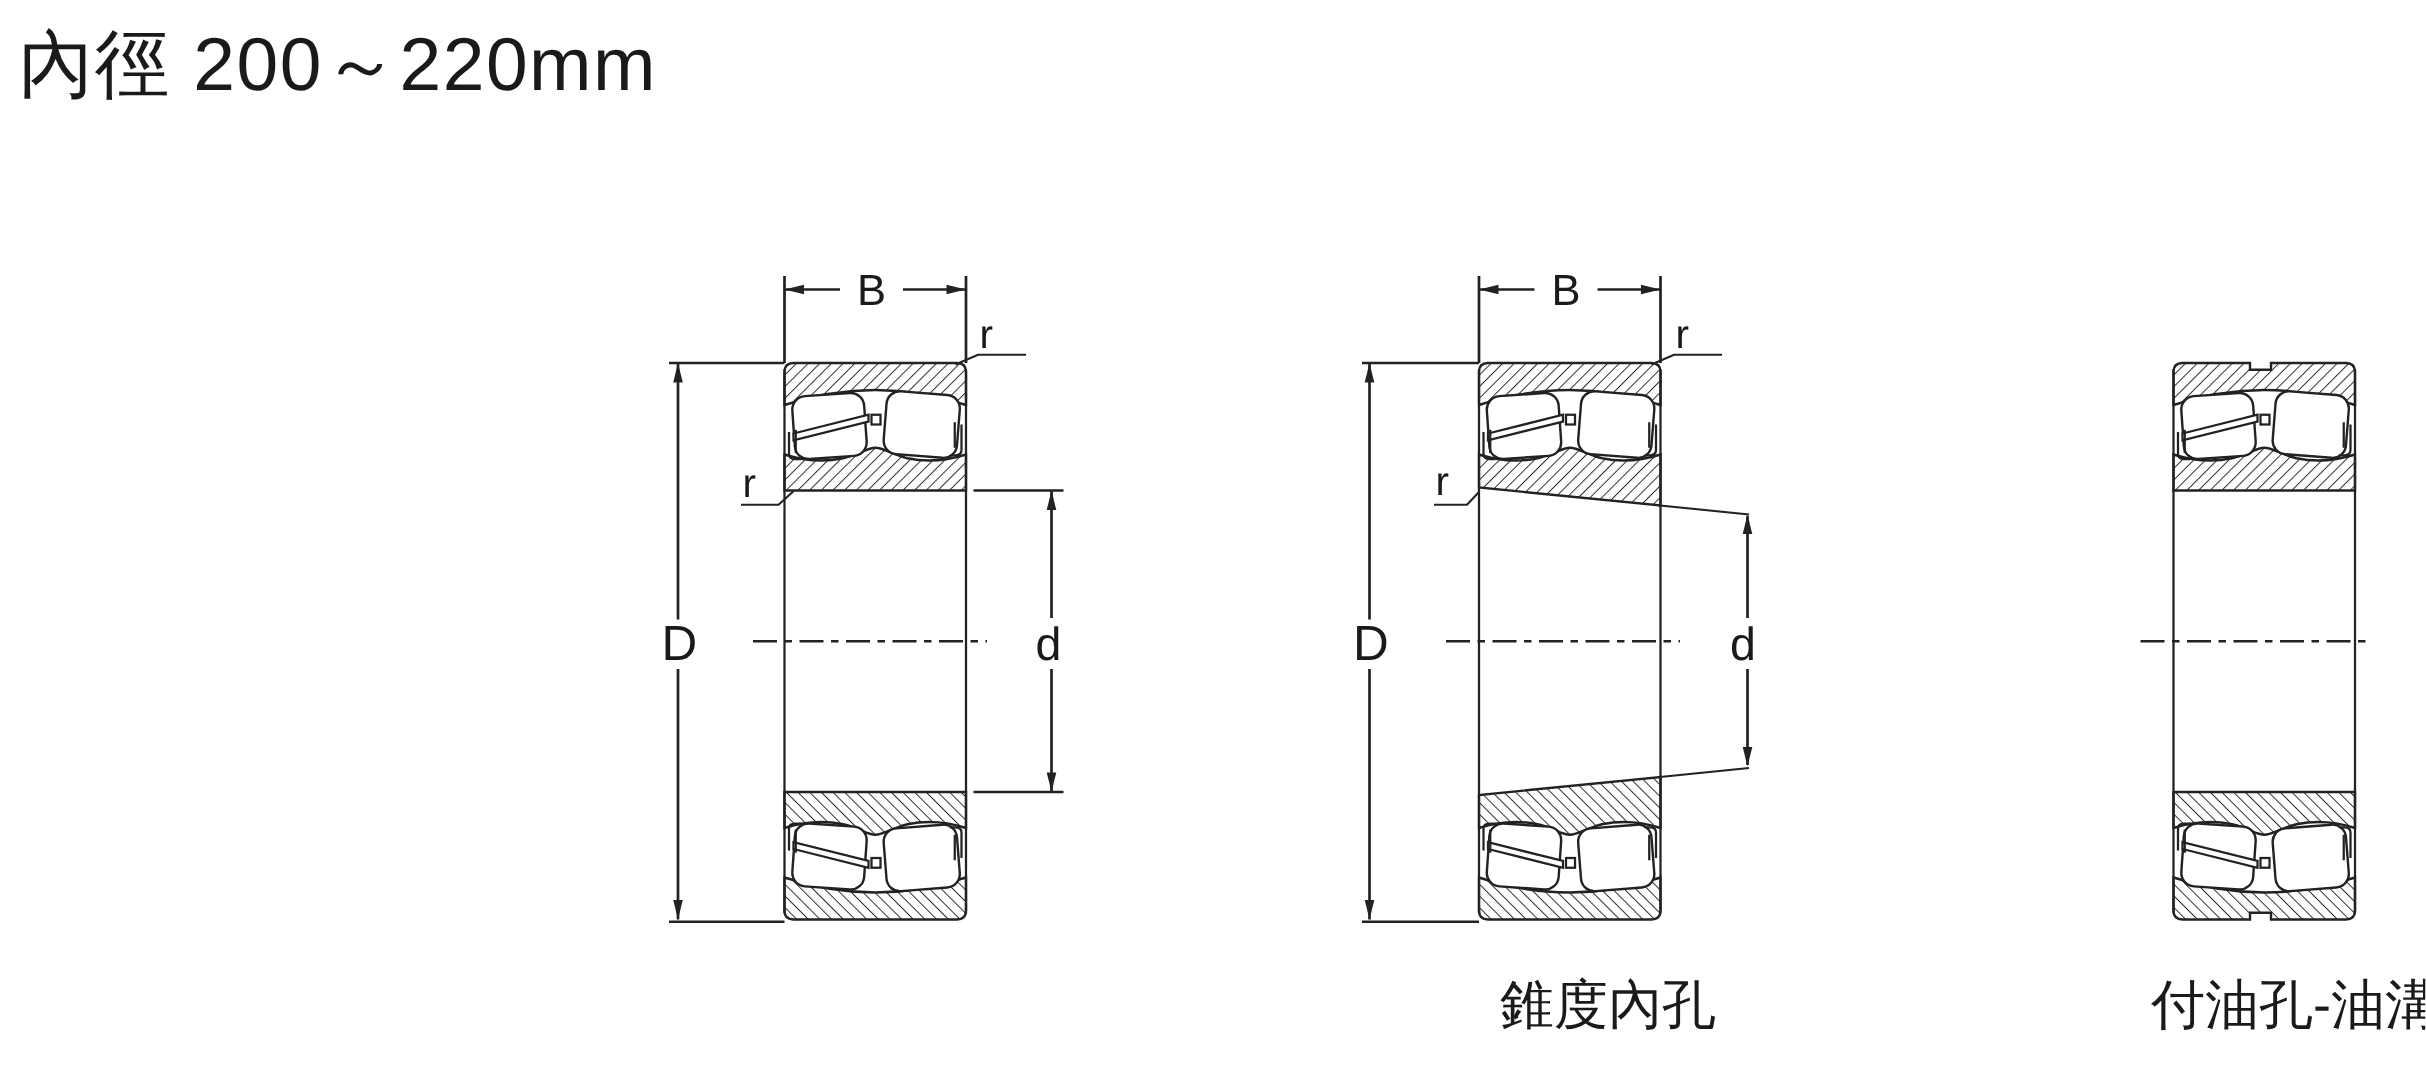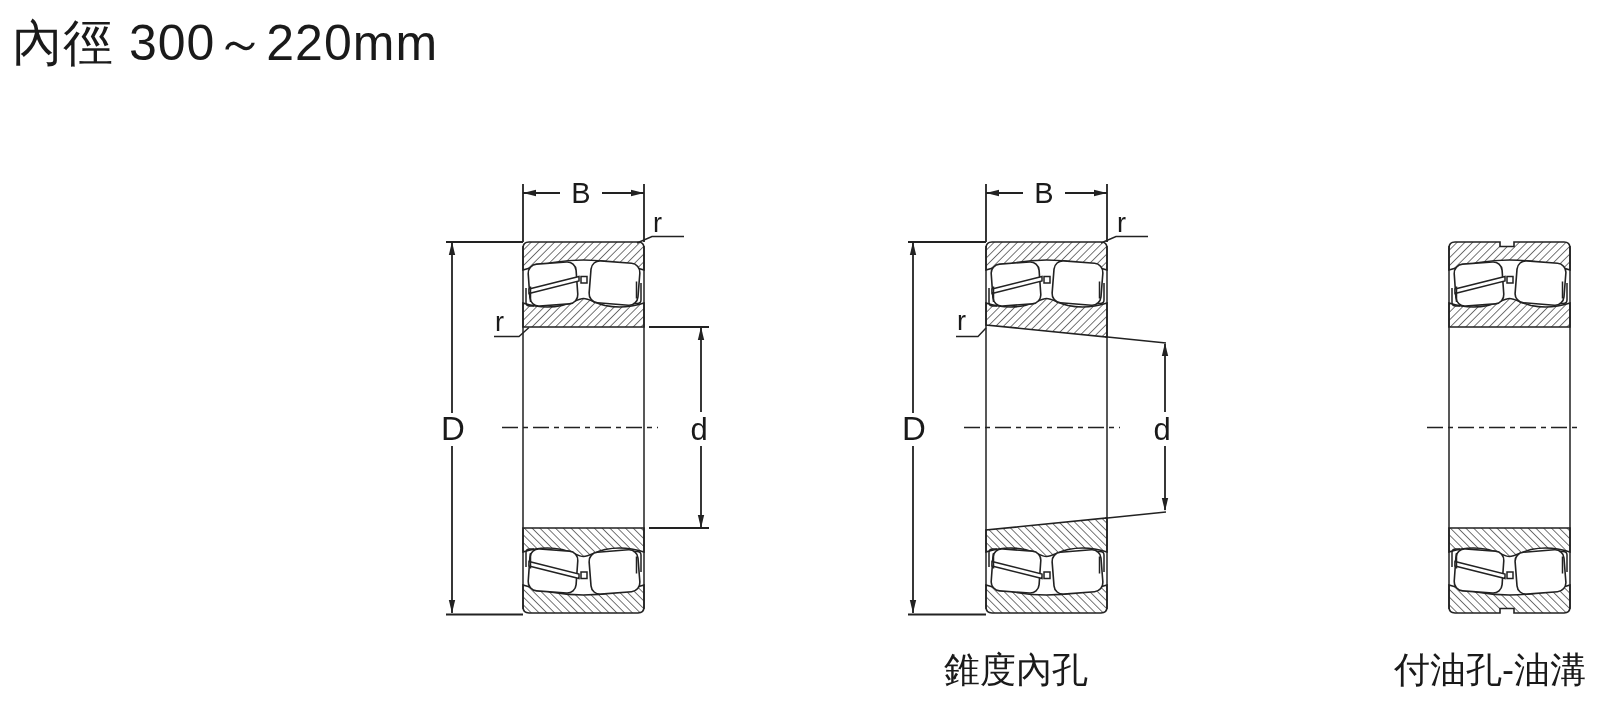--- a/index.html
+++ b/index.html
@@ -1,37 +1,37 @@
 <!DOCTYPE html>
 <html><head>
 <meta charset="utf-8">
 <style>
   html,body{margin:0;padding:0;background:#ffffff;}
   .stage{position:relative;width:1617px;height:717px;background:#fff;overflow:hidden;
          font-family:"Liberation Sans",sans-serif;color:#1a1a1a;}
   .page-title{position:absolute;left:12px;top:10px;font-size:50px;font-weight:500;
               letter-spacing:1px;color:#1a1a1a;white-space:nowrap;}
   .caption{position:absolute;top:646px;font-size:36px;font-weight:500;color:#1a1a1a;
-           text-align:left;white-space:nowrap;}
+           text-align:right;white-space:nowrap;}
   .caption.c2{left:944px;width:200px;}
   .caption.c3{left:1394px;width:232px;}
   svg{position:absolute;left:0;top:0;}
   svg text{font-family:"Liberation Sans",sans-serif;fill:#1a1a1a;}
   .dim{stroke:#222;stroke-width:1.8;fill:none;}
   .thin{stroke:#222;stroke-width:1.4;fill:none;}
   .edge{stroke:#222;stroke-width:1.5;fill:none;}
   .cl{stroke:#222;stroke-width:1.7;fill:none;stroke-dasharray:16 5 5 5;}
   .ah{fill:#222;stroke:none;}
 </style>
 </head>
 <body>
 
 <div class="stage">
 
-  <div class="page-title">內徑 300～220mm</div>
+  <div class="page-title">內徑 200～220mm</div>
 
   <svg width="1617" height="717" viewBox="0 0 1617 717">
     <defs>
       <pattern id="hatch" patternUnits="userSpaceOnUse" width="5.5" height="5.5" patternTransform="rotate(45)">
         <line x1="0" y1="-0.5" x2="0" y2="6" stroke="#2b2b2b" stroke-width="1.3"></line>
       </pattern>
 
       <path id="outer-plain" fill="url(#hatch)" stroke="#222" stroke-width="1.6" d="M0,6 Q0,0 6,0 L115,0 Q121,0 121,6 L121,28 Q60.5,8 0,28 Z"></path>
       <path id="outer-notch" fill="url(#hatch)" stroke="#222" stroke-width="1.6" d="M0,6 Q0,0 6,0 L51,0 L51,4.5 L65,4.5 L65,0 L115,0 Q121,0 121,6 L121,28 Q60.5,8 0,28 Z"></path>
       <path id="inner-flat" fill="url(#hatch)" stroke="#222" stroke-width="1.6" d="M0,61 C14,65.5 27,66 39,63.5 C50,61 55,56.5 60.5,56.5 C66,56.5 72,61 82,63.5 C94,66 107,65.5 121,61 L121,85 L0,85 Z"></path>

